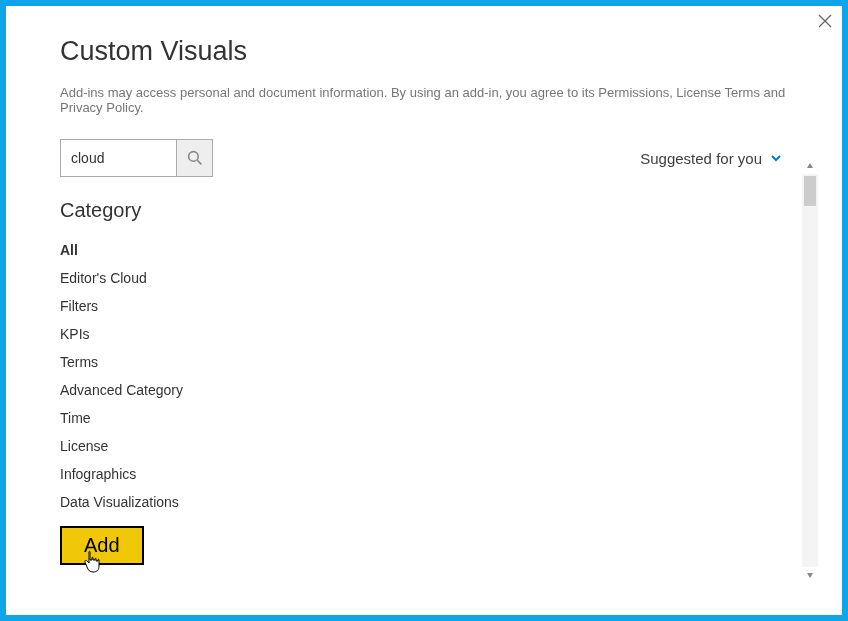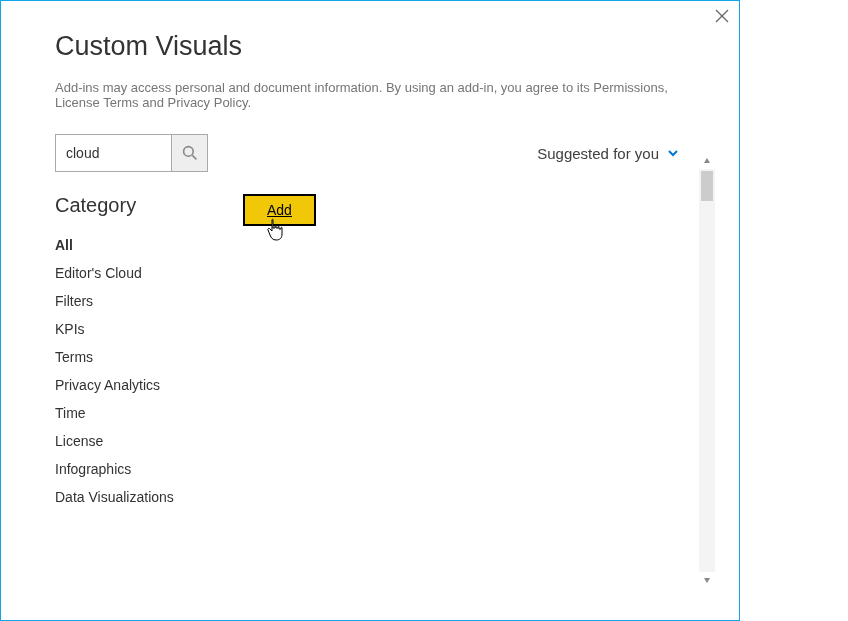--- a/index.html
+++ b/index.html
@@ -1,45 +1,45 @@
 <!DOCTYPE html>
 <html><head>
 <meta charset="utf-8">
 <style>
   * { box-sizing: border-box; margin: 0; padding: 0; }
   html, body { width: 848px; height: 621px; font-family: "Segoe UI", Arial, sans-serif; background: #fff; overflow: hidden; }
-  .dialog { width: 740px; height: 621px; border: 1px solid #0ea5e9; position: relative; background: #fff; }
+  .dialog { width: 848px; height: 621px; border: 6px solid #0ea5e9; position: relative; background: #fff; }
   .close-icon { position: absolute; top: 8px; right: 10px; cursor: pointer; }
   .close-icon svg { width: 14px; height: 14px; stroke: #666; stroke-width: 1.2; }
   .inner { padding: 30px 40px 0 54px; }
   .title { font-size: 27px; font-weight: 300; color: #333; margin-bottom: 18px; }
   .disclaimer { font-size: 13px; color: #767676; margin-bottom: 24px; }
   .controls-row { display: flex; justify-content: space-between; align-items: center; margin-bottom: 22px; }
   .search-wrap { display: flex; border: 1px solid #aaa; height: 38px; width: 153px; }
   .search-input { border: none; outline: none; padding: 0 10px; font-size: 14px; color: #333; width: 115px; background: transparent; }
   .search-btn { width: 38px; height: 100%; border: none; border-left: 1px solid #aaa; background: #eee; display: flex; align-items: center; justify-content: center; cursor: pointer; }
   .search-btn svg { width: 16px; height: 16px; stroke: #888; fill: none; stroke-width: 2; }
   .suggested { color: #404040; font-size: 15px; display: flex; align-items: center; cursor: pointer; margin-right: 20px; }
   .suggested svg { width: 12px; height: 12px; margin-left: 8px; stroke: #0078d4; stroke-width: 2; fill: none; }
-  .body { display: flex; gap: 18px; }
+  .body { display: flex; gap: 10px; flex-direction: column; }
   .sidebar { width: 170px; flex-shrink: 0; }
   .cat-header { font-size: 20px; font-weight: 300; color: #333; margin-bottom: 14px; }
   .cat-list { list-style: none; }
   .cat-item { font-size: 14px; color: #333; padding: 6px 0; cursor: pointer; }
   .cat-item.selected { font-weight: 600; }
   .results { flex: 1; padding-left: 0px; position: relative; }
   .result-row { display: flex; align-items: flex-start; gap: 18px; }
   .thumb { width: 80px; height: 60px; flex-shrink: 0; }
   .thumb svg { width: 80px; height: 60px; }
   .result-info { flex: 1; }
   .result-title { font-size: 18px; font-weight: 400; color: #333; margin-bottom: 4px; }
   .result-desc { font-size: 13.5px; color: #666; margin-bottom: 6px; }
   .stars { font-size: 14px; color: #333; letter-spacing: 1px; }
   .add-wrap { position: relative; width: 90px; flex-shrink: 0; }
-  .add-btn { background: #f0c808; border: 2px solid #000; padding: 6px 22px; font-size: 14px; cursor: pointer; font-family: inherit; text-decoration: underline; }
+  .add-btn { background: #f0c808; border: 2px solid #000; padding: 6px 22px; font-size: 20px; cursor: pointer; font-family: inherit; }
   .hand-cursor { position: absolute; top: 24px; left: 22px; pointer-events: none; }
   .hand-cursor svg { width: 20px; height: 24px; }
   .scrollbar-track { position: absolute; right: 24px; top: 168px; bottom: 48px; width: 16px; background: #f4f4f4; }
   .scrollbar-thumb { position: absolute; left: 2px; right: 2px; top: 2px; height: 30px; background: #ccc; }
   .scroll-arrow { position: absolute; left: 0; right: 0; height: 16px; display: flex; align-items: center; justify-content: center; }
   .scroll-arrow.top { top: -16px; }
   .scroll-arrow.bottom { bottom: -16px; }
   .scroll-arrow svg { width: 8px; height: 8px; fill: #888; }
 </style>
 </head>
@@ -78,21 +78,21 @@
 
     <div class="body">
       <aside class="sidebar">
         <div class="cat-header">Category</div>
         <ul class="cat-list">
           <li class="cat-item selected">All</li>
           <li class="cat-item">Editor's Cloud</li>
           <li class="cat-item">Filters</li>
           <li class="cat-item">KPIs</li>
           <li class="cat-item">Terms</li>
-          <li class="cat-item">Privacy Analytics</li>
+          <li class="cat-item">Advanced Category</li>
           <li class="cat-item">Time</li>
           <li class="cat-item">License</li>
           <li class="cat-item">Infographics</li>
           <li class="cat-item">Data Visualizations</li>
         </ul>
       </aside>
 
       <div class="results">
         <div class="result-row">
           <div class="add-wrap">

